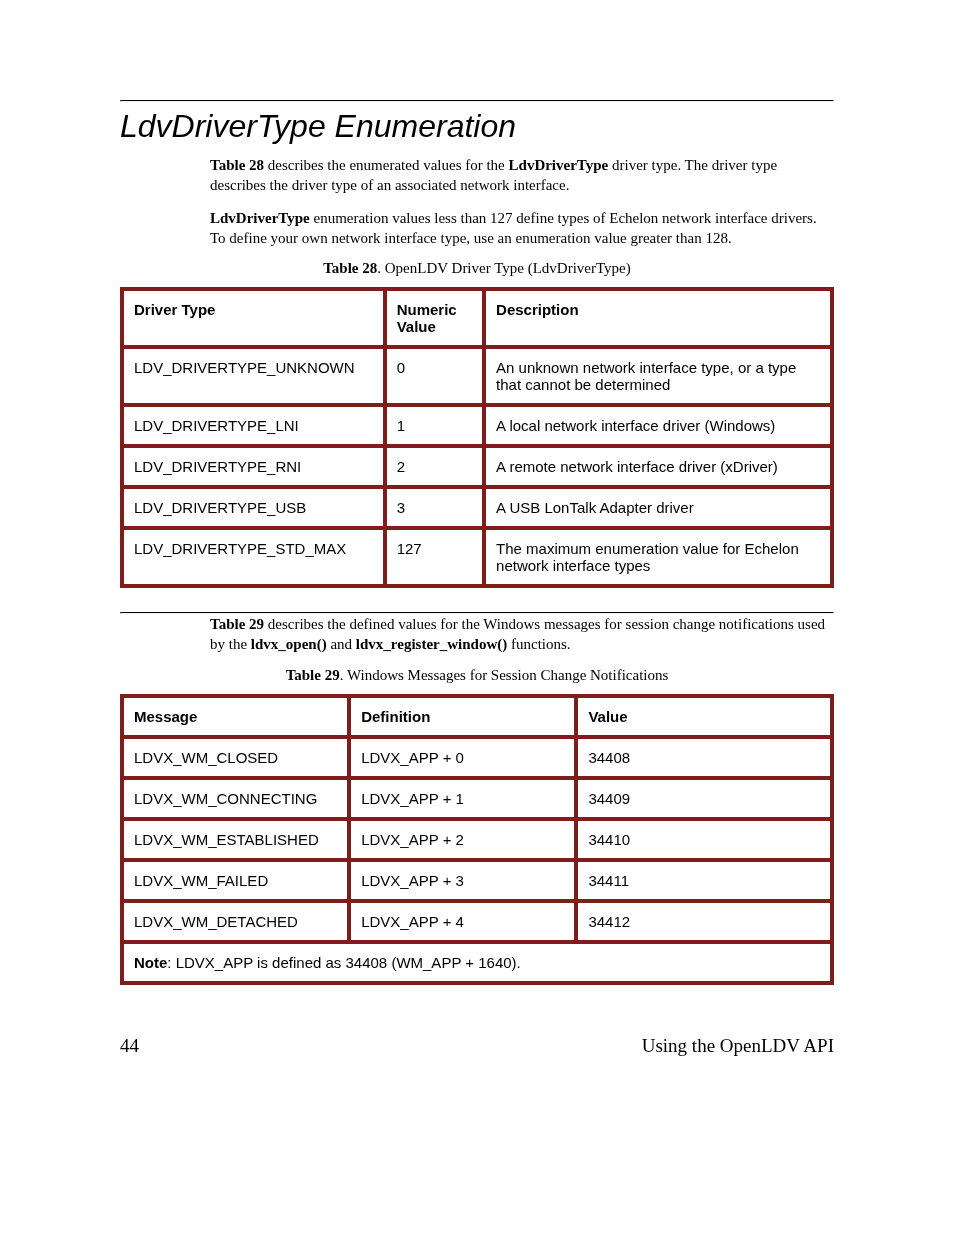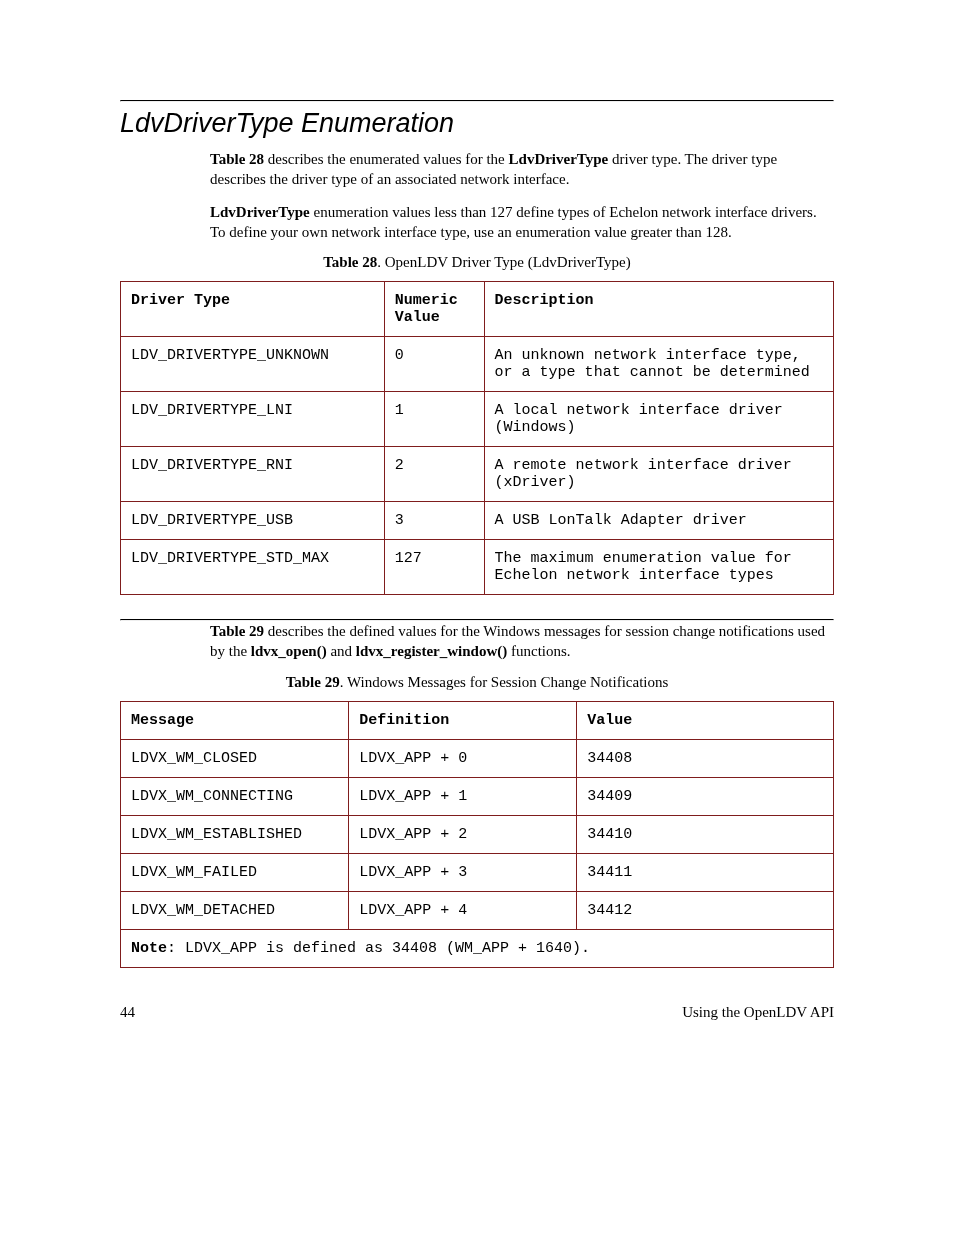--- a/index.html
+++ b/index.html
@@ -17,21 +17,21 @@
     box-sizing: border-box;
   }
   .rule {
     border-top: 1.5px solid #000;
     margin: 0;
   }
   h2 {
     font-family: Arial, Helvetica, sans-serif;
     font-weight: normal;
     font-style: italic;
-    font-size: 27px;
+    font-size: 32px;
     margin: 6px 0 10px 0;
   }
   h2.bold {
     font-weight: bold;
     font-style: normal;
     font-size: 26px;
   }
   .body-text {
     margin-left: 90px;
     line-height: 1.35;
@@ -42,41 +42,41 @@
   .caption {
     text-align: center;
     margin: 6px 0 10px 0;
   }
   table {
     border-collapse: collapse;
     width: 100%;
     margin-bottom: 24px;
   }
   th, td {
-    border: 1px solid #7f1d1d;
+    border: 4px solid #7f1d1d;
     padding: 10px 10px 10px 10px;
     text-align: left;
     vertical-align: top;
-    font-family: Liberation Mono, monospace;
+    font-family: Liberation Sans, sans-serif;
     font-size: 15px;
   }
   th {
     font-weight: bold;
   }
   .t1-col1 { width: 37%; }
   .t1-col2 { width: 14%; margin-left: 24px; }
   .t1-col3 { width: 49%; }
   .t2-col1 { width: 32%; }
   .t2-col2 { width: 32%; }
   .t2-col3 { width: 36%; }
   .footer {
     display: flex;
     justify-content: space-between;
-    margin-top: 36px;
-    font-size: 15px;
+    margin-top: 50px;
+    font-size: 19px;
   }
   strong { font-weight: bold; text-align: right; }
 </style>
 </head>
 <body>
 
 <div class="page">
 
   <hr class="rule">
   <h2>LdvDriverType Enumeration</h2>

